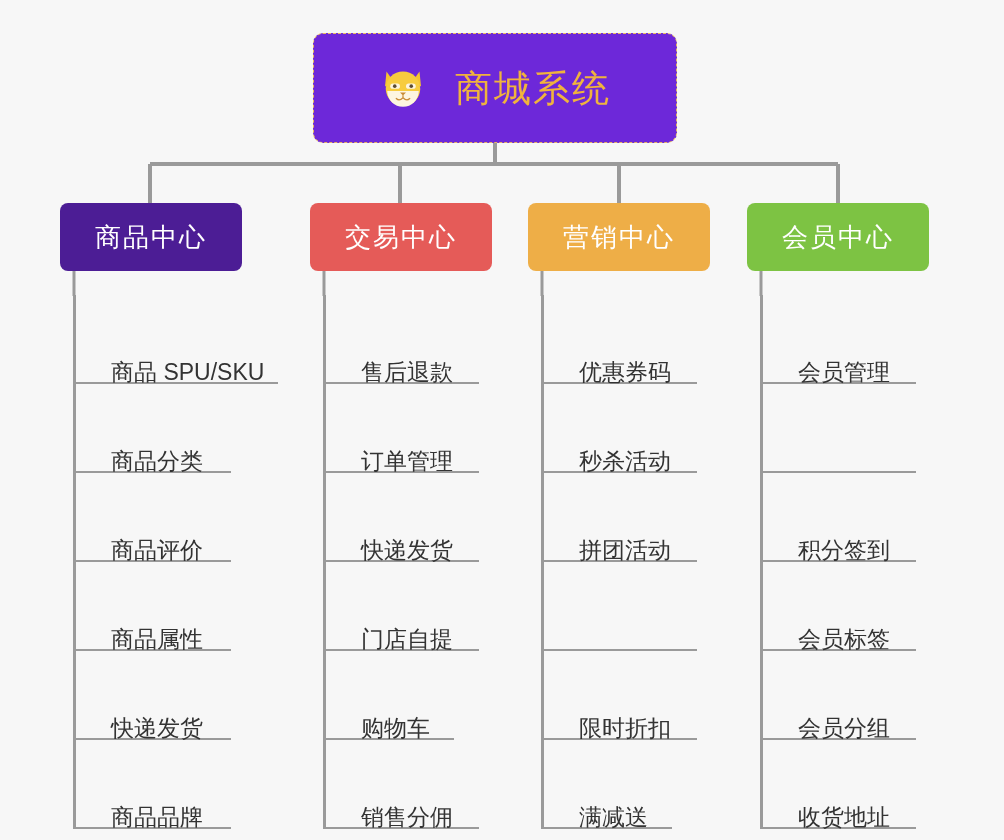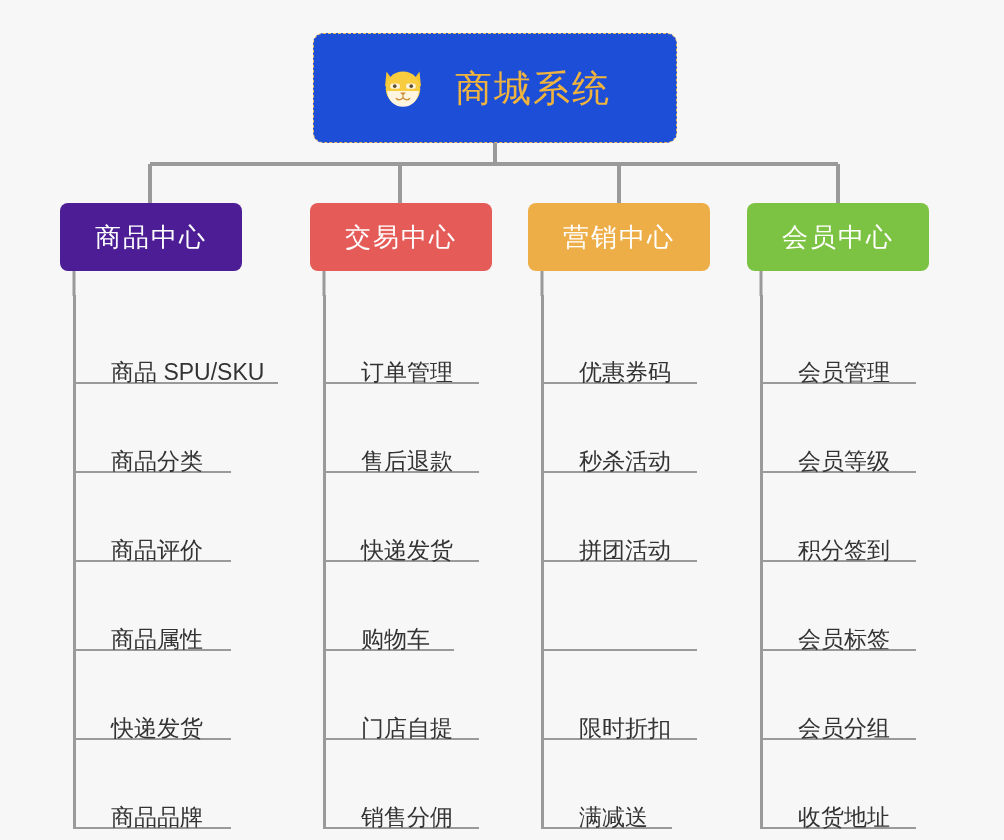--- a/index.html
+++ b/index.html
@@ -116,21 +116,21 @@
   #branch-0 .leaf-list { margin-left: 13px; }
   #branch-1 .leaf-list { margin-left: 13px; }
   #branch-2 .leaf-list { margin-left: 13px; }
   #branch-3 .leaf-list { margin-left: 13px; }
 </style>
 </head>
 <body style="background: rgb(247, 247, 247);">
 
 <div id="mindmap">
 
-  <div class="root-node" style="background: #1d4ed8; border-color: rgb(233, 185, 94); gap: 28px;">
+  <div class="root-node" style="background: #6d28d9; border-color: rgb(233, 185, 94); gap: 28px;">
     <svg class="root-emoji" viewBox="0 0 64 64">
       <path d="M10 10 L8 30 L20 24 Z" fill="#f5c431"></path>
       <path d="M54 10 L56 30 L44 24 Z" fill="#f5c431"></path>
       <circle cx="32" cy="33" r="23" fill="#f7cc3e"></circle>
       <path d="M9 33 a23 23 0 0 0 46 0 a23 23 0 0 1 -46 0" fill="#f7cc3e"></path>
       <path d="M11 36 a21 21 0 0 0 42 0 Z" fill="#fdf5e0"></path>
       <rect x="15" y="26" width="13" height="7" rx="3.5" fill="#fdf5e0"></rect>
       <rect x="36" y="26" width="13" height="7" rx="3.5" fill="#fdf5e0"></rect>
       <circle cx="21" cy="29.5" r="2.4" fill="#5b4b31"></circle>
       <circle cx="43" cy="29.5" r="2.4" fill="#5b4b31"></circle>
@@ -189,37 +189,37 @@
     </div>
   </div>
 
   <div class="branch" id="branch-1" style="width: 182px;">
     <div class="branch-header" style="background: rgb(229, 91, 88); width: 182px;">
       <span>交易中心</span>
     </div>
     <div class="leaf-list" style="border-left-color: rgb(154, 154, 154);">
       <div class="leaf-item">
         <div class="leaf-underline" style="width: 153px; background: rgb(154, 154, 154);"></div>
+        <div class="leaf-label" style="color: rgb(51, 51, 51);">售后退款</div>
+      </div>
+      <div class="leaf-item">
+        <div class="leaf-underline" style="width: 153px; background: rgb(154, 154, 154);"></div>
         <div class="leaf-label" style="color: rgb(51, 51, 51);">订单管理</div>
       </div>
       <div class="leaf-item">
         <div class="leaf-underline" style="width: 153px; background: rgb(154, 154, 154);"></div>
-        <div class="leaf-label" style="color: rgb(51, 51, 51);">售后退款</div>
-      </div>
-      <div class="leaf-item">
-        <div class="leaf-underline" style="width: 153px; background: rgb(154, 154, 154);"></div>
         <div class="leaf-label" style="color: rgb(51, 51, 51);">快递发货</div>
+      </div>
+      <div class="leaf-item">
+        <div class="leaf-underline" style="width: 153px; background: rgb(154, 154, 154);"></div>
+        <div class="leaf-label" style="color: rgb(51, 51, 51);">门店自提</div>
       </div>
       <div class="leaf-item">
         <div class="leaf-underline" style="width: 128px; background: rgb(154, 154, 154);"></div>
         <div class="leaf-label" style="color: rgb(51, 51, 51);">购物车</div>
-      </div>
-      <div class="leaf-item">
-        <div class="leaf-underline" style="width: 153px; background: rgb(154, 154, 154);"></div>
-        <div class="leaf-label" style="color: rgb(51, 51, 51);">门店自提</div>
       </div>
       <div class="leaf-item">
         <div class="leaf-underline" style="width: 153px; background: rgb(154, 154, 154);"></div>
         <div class="leaf-label" style="color: rgb(51, 51, 51);">销售分佣</div>
       </div>
     </div>
   </div>
 
   <div class="branch" id="branch-2" style="width: 182px;">
     <div class="branch-header" style="background: rgb(238, 174, 71); width: 182px;">
@@ -256,21 +256,20 @@
     <div class="branch-header" style="background: rgb(125, 195, 67); width: 182px;">
       <span>会员中心</span>
     </div>
     <div class="leaf-list" style="border-left-color: rgb(154, 154, 154);">
       <div class="leaf-item">
         <div class="leaf-underline" style="width: 153px; background: rgb(154, 154, 154);"></div>
         <div class="leaf-label" style="color: rgb(51, 51, 51);">会员管理</div>
       </div>
       <div class="leaf-item">
         <div class="leaf-underline" style="width: 153px; background: rgb(154, 154, 154);"></div>
-        <div class="leaf-label" style="color: rgb(51, 51, 51);">会员等级</div>
       </div>
       <div class="leaf-item">
         <div class="leaf-underline" style="width: 153px; background: rgb(154, 154, 154);"></div>
         <div class="leaf-label" style="color: rgb(51, 51, 51);">积分签到</div>
       </div>
       <div class="leaf-item">
         <div class="leaf-underline" style="width: 153px; background: rgb(154, 154, 154);"></div>
         <div class="leaf-label" style="color: rgb(51, 51, 51); text-align: right;">会员标签</div>
       </div>
       <div class="leaf-item">

